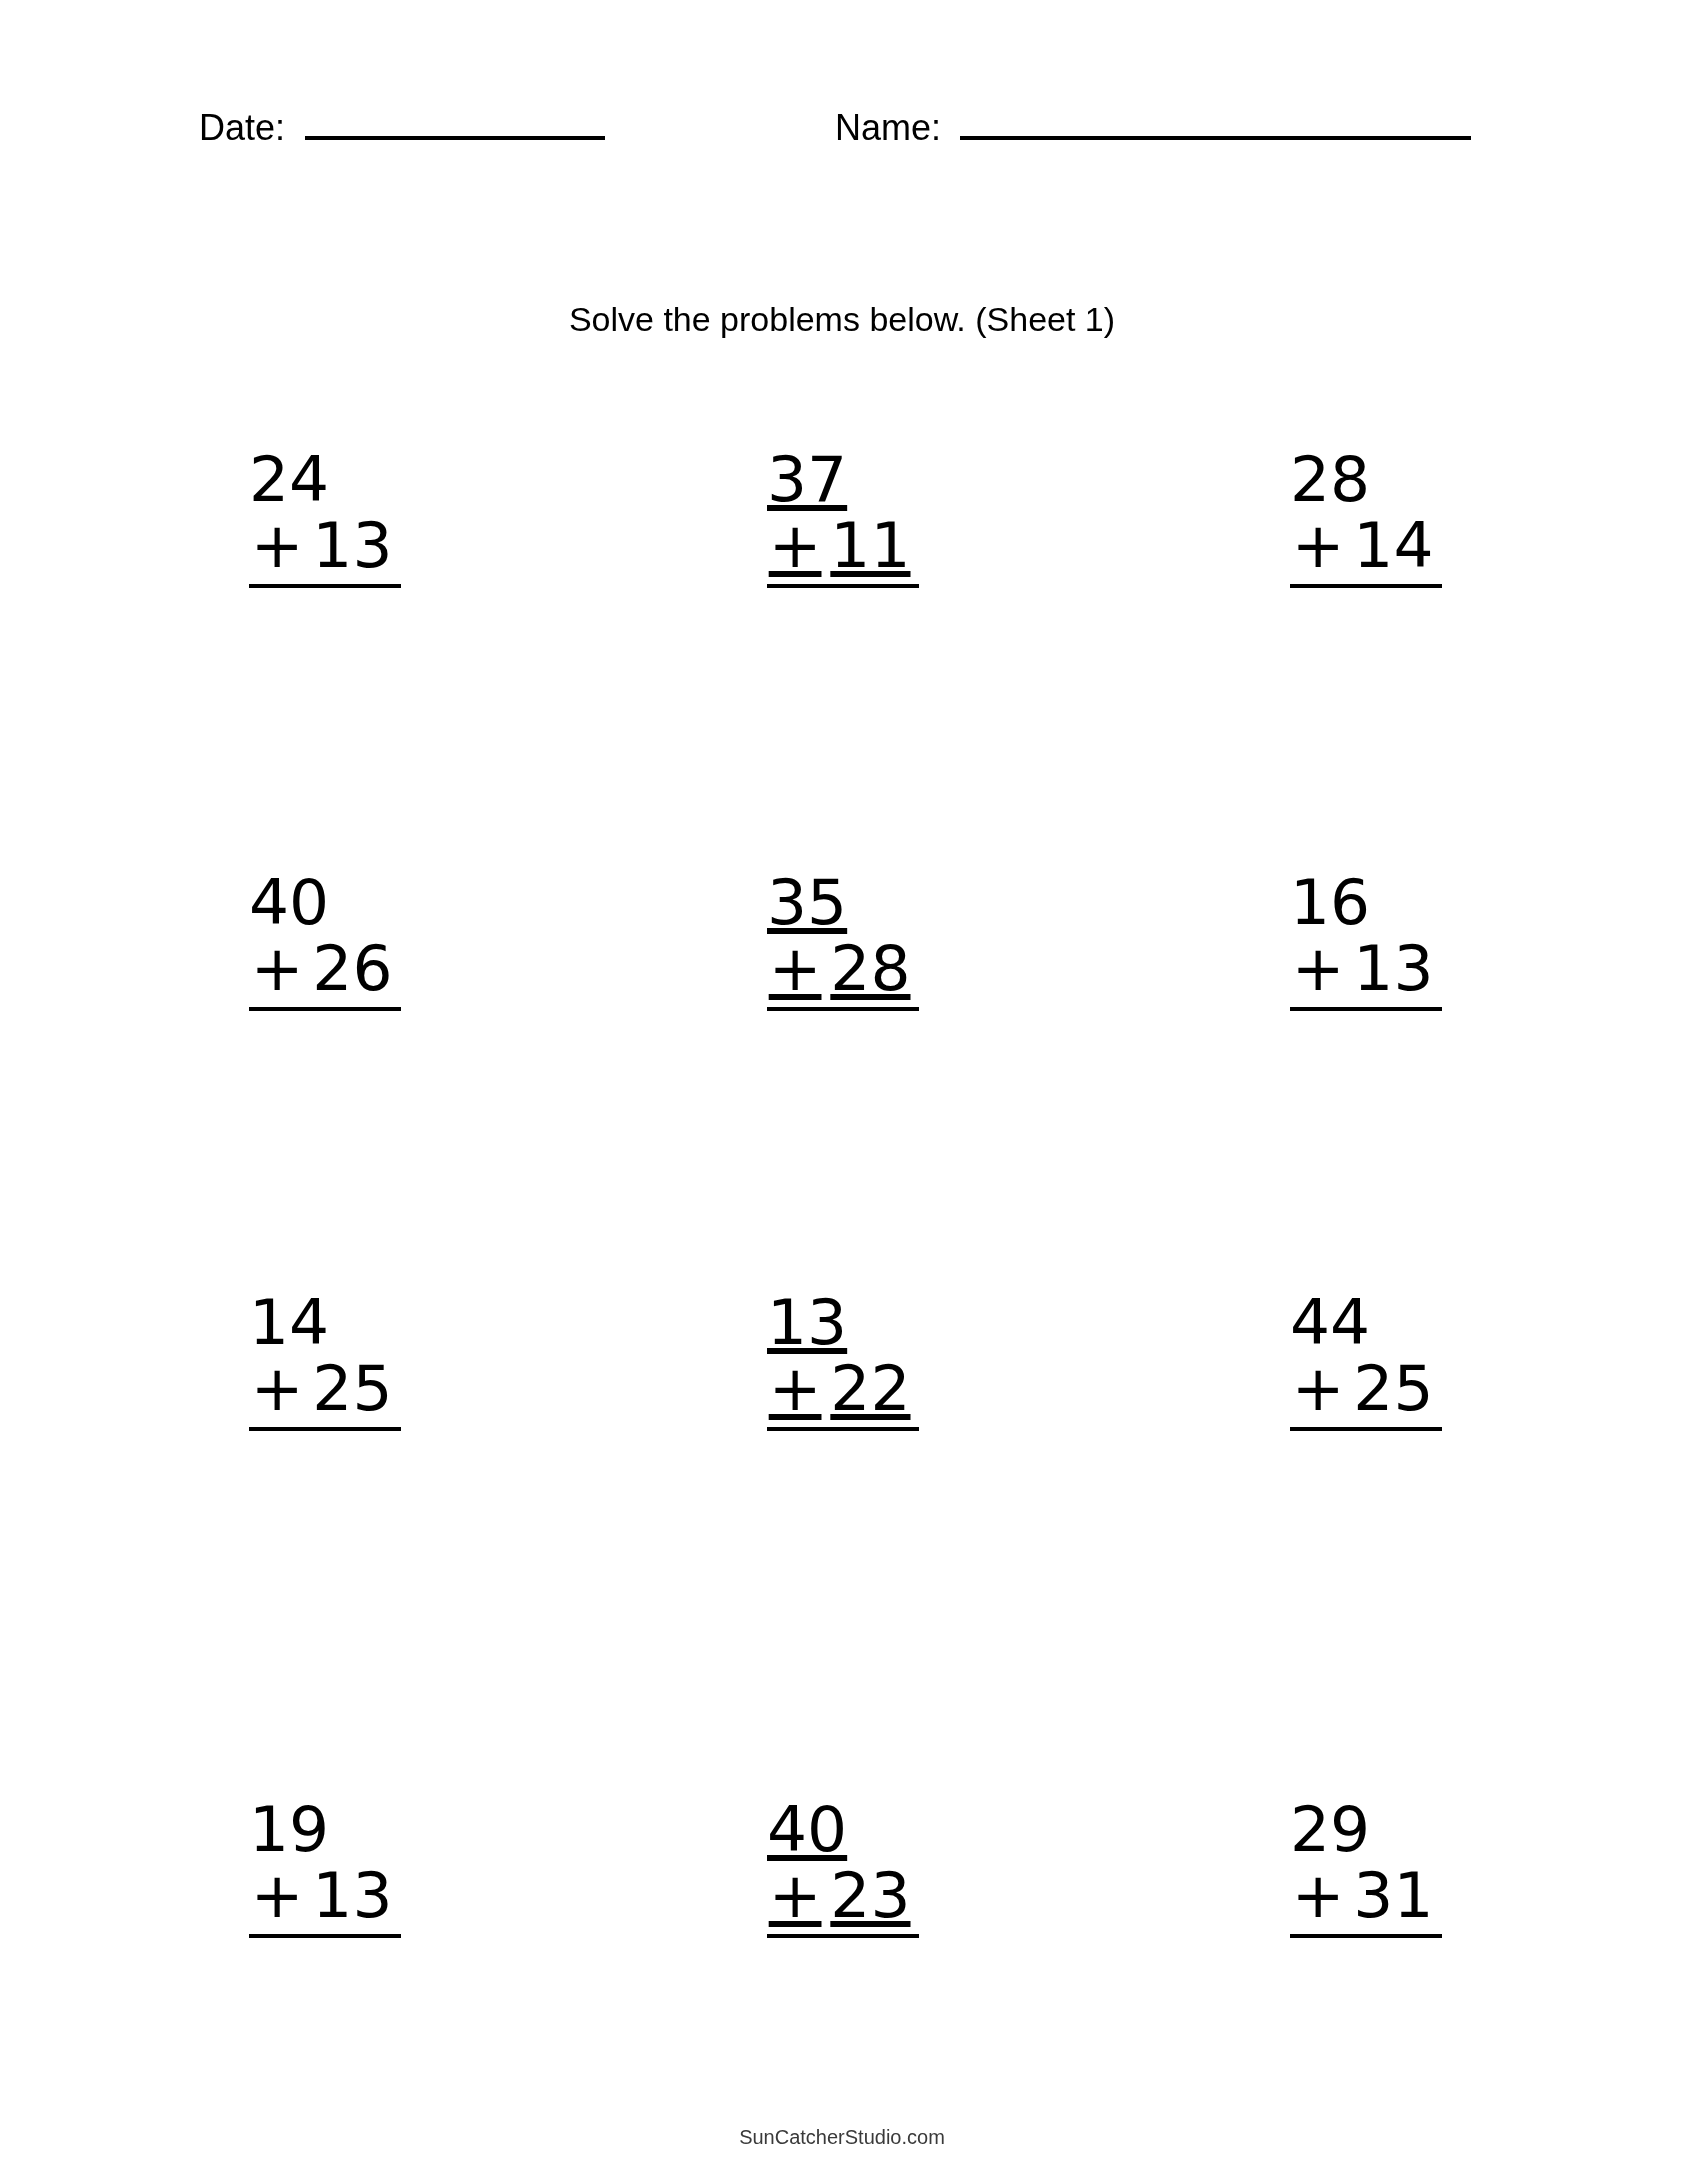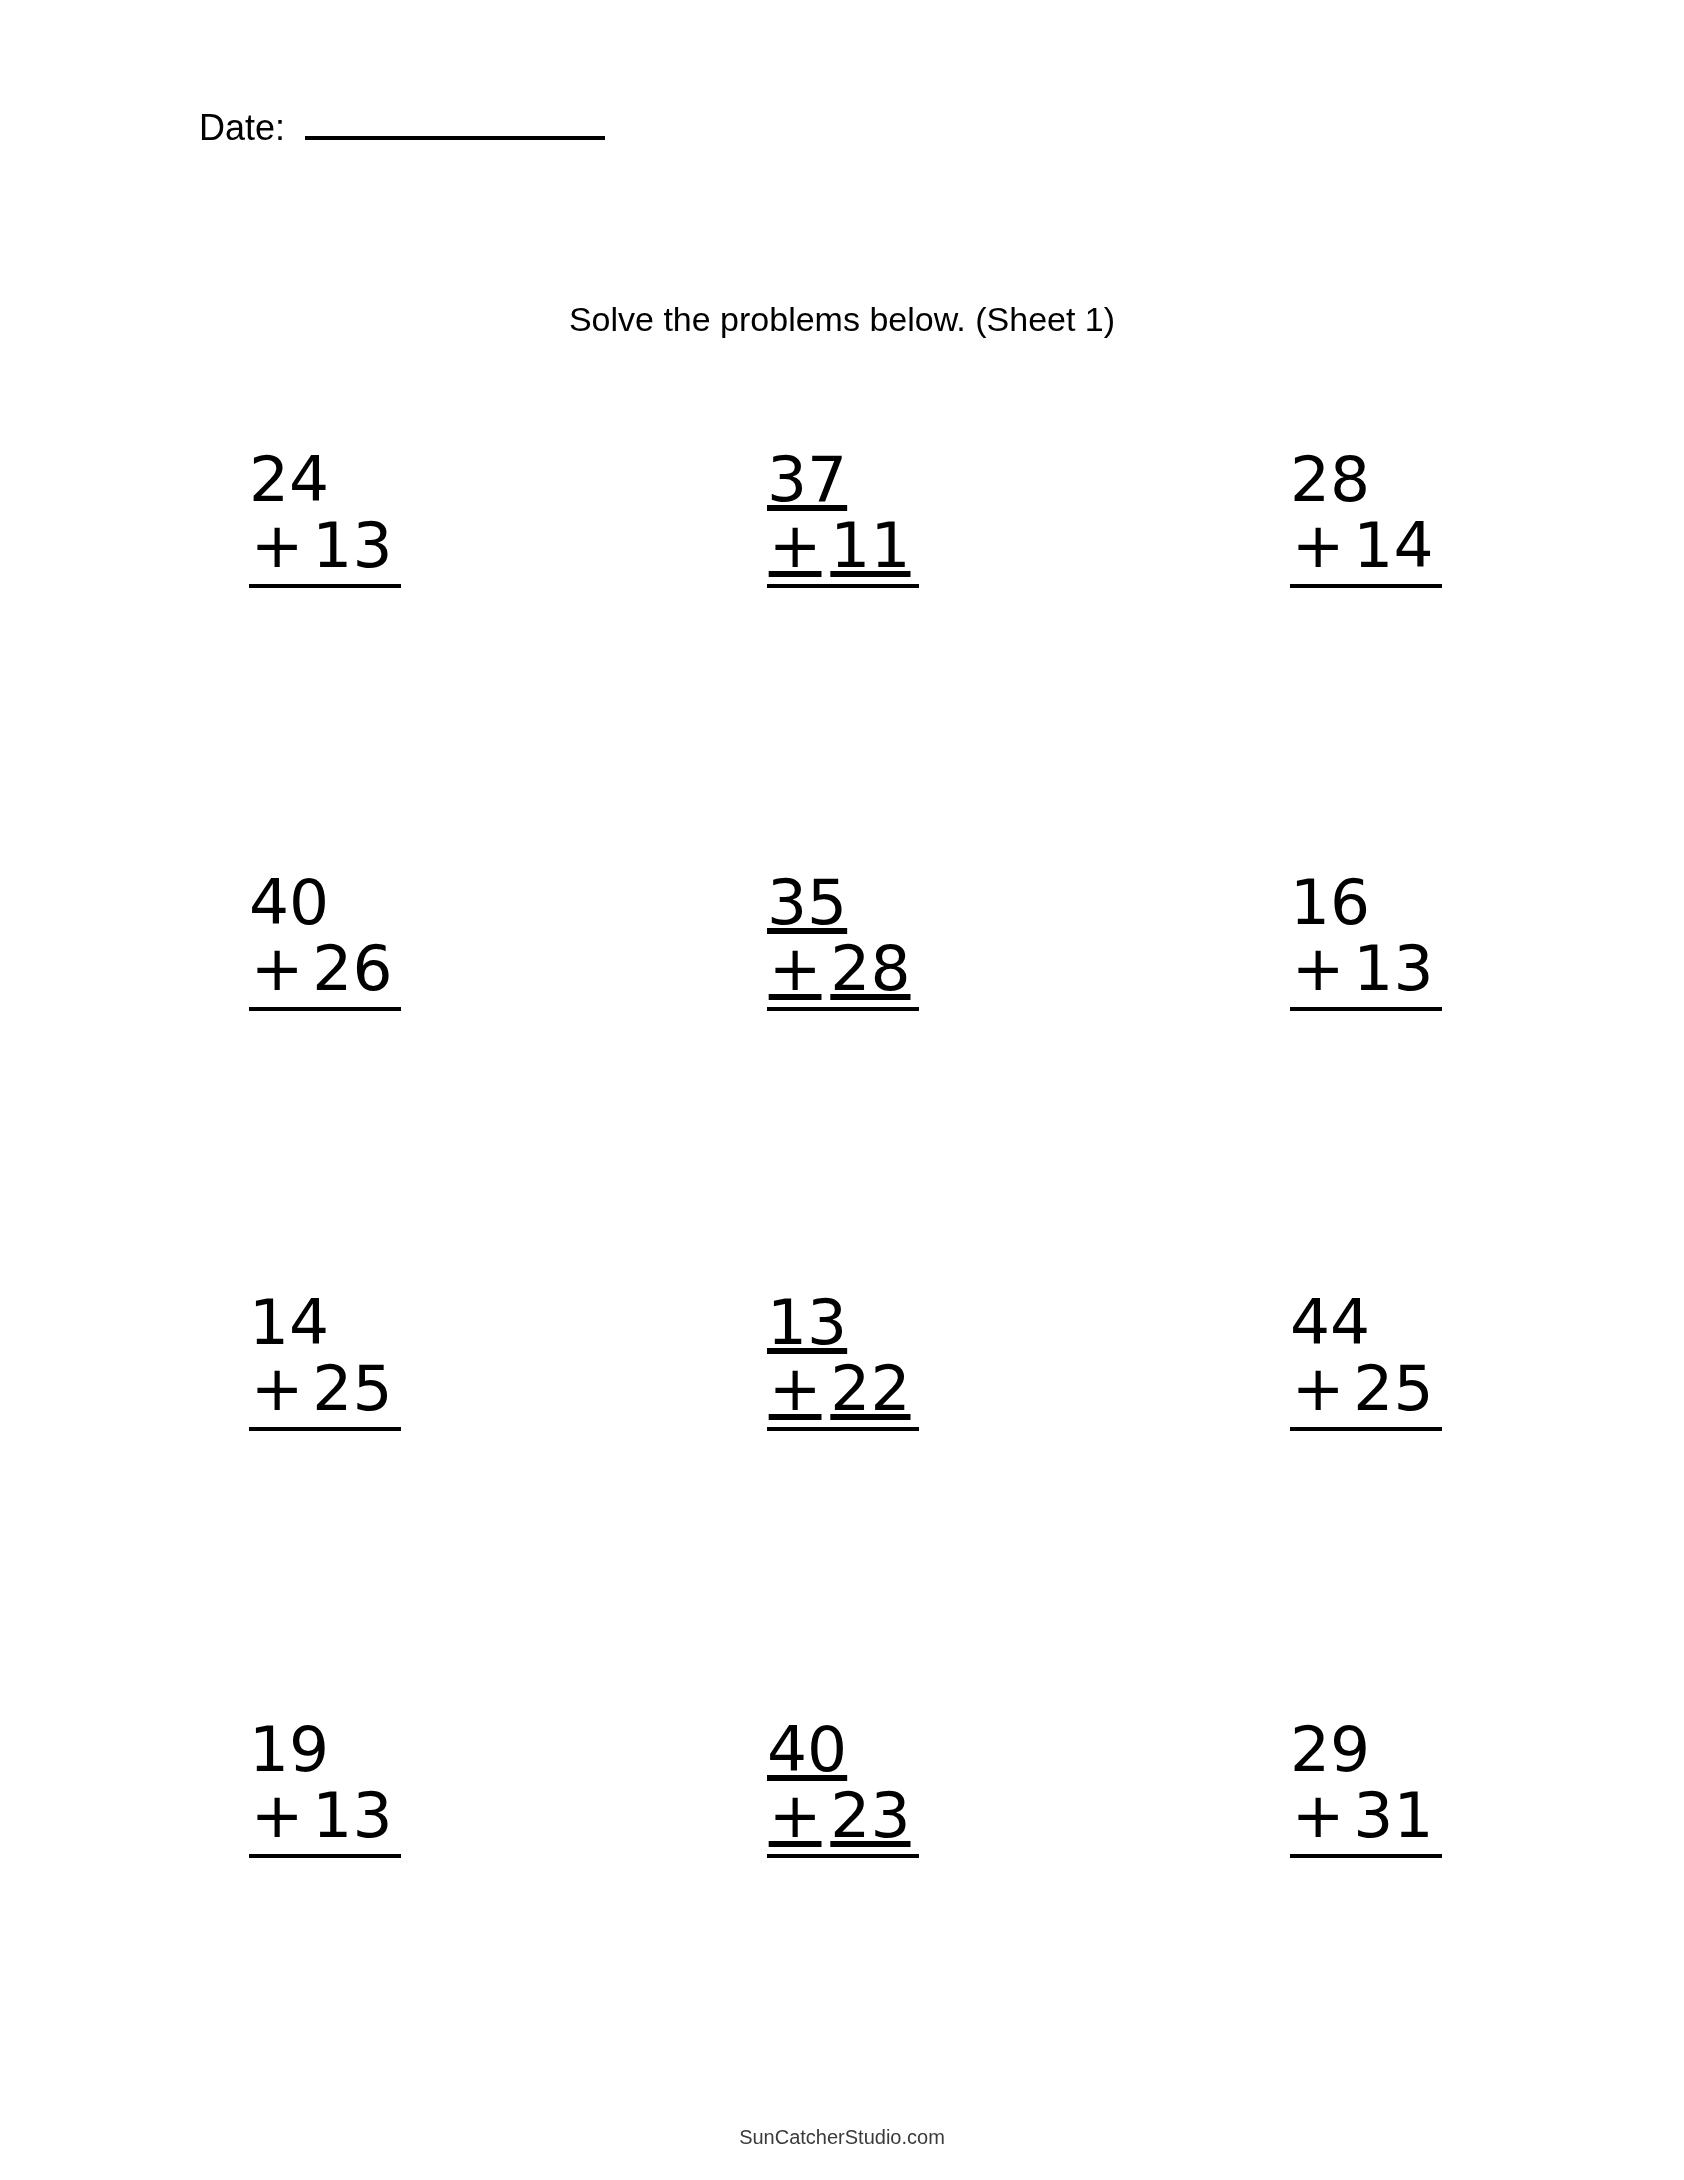--- a/index.html
+++ b/index.html
@@ -78,40 +78,43 @@
     margin-top: 5.1px;
   }
   
   .c1 { left: 249px; }
   .c2 { left: 767px; text-decoration: underline; }
   .c3 { left: 1290px; }
   
   .r1 { top: 430px; }
   .r2 { top: 853px; }
   .r3 { top: 1273px; }
-  .r4 { top: 1700px; }
+  .r4 { top: 1780px; }
 
   
   .footer {
     position: absolute;
     left: 0; right: 0;
     top: 2126px;
     text-align: center;
     font-size: 20px;
     color: #3a3a3a;
   }
 </style>
 </head>
 <body>
 
 <div class="sheet">
 
   <div class="field field-date">
     <span>Date:</span><span class="blank-line date"></span>
   </div>
+  <div class="field field-name">
+    <span>Name:</span><span class="blank-line name"></span>
+  </div>
 
   <div class="subtitle">Solve the problems below. (Sheet 1)</div>
 
   <div class="problem c1 r1">
     <div class="top-row">24</div>
     <div class="bottom-row">
       <span>+</span>
       <span>13</span>
     </div>
     <div class="answer-line"></div>

